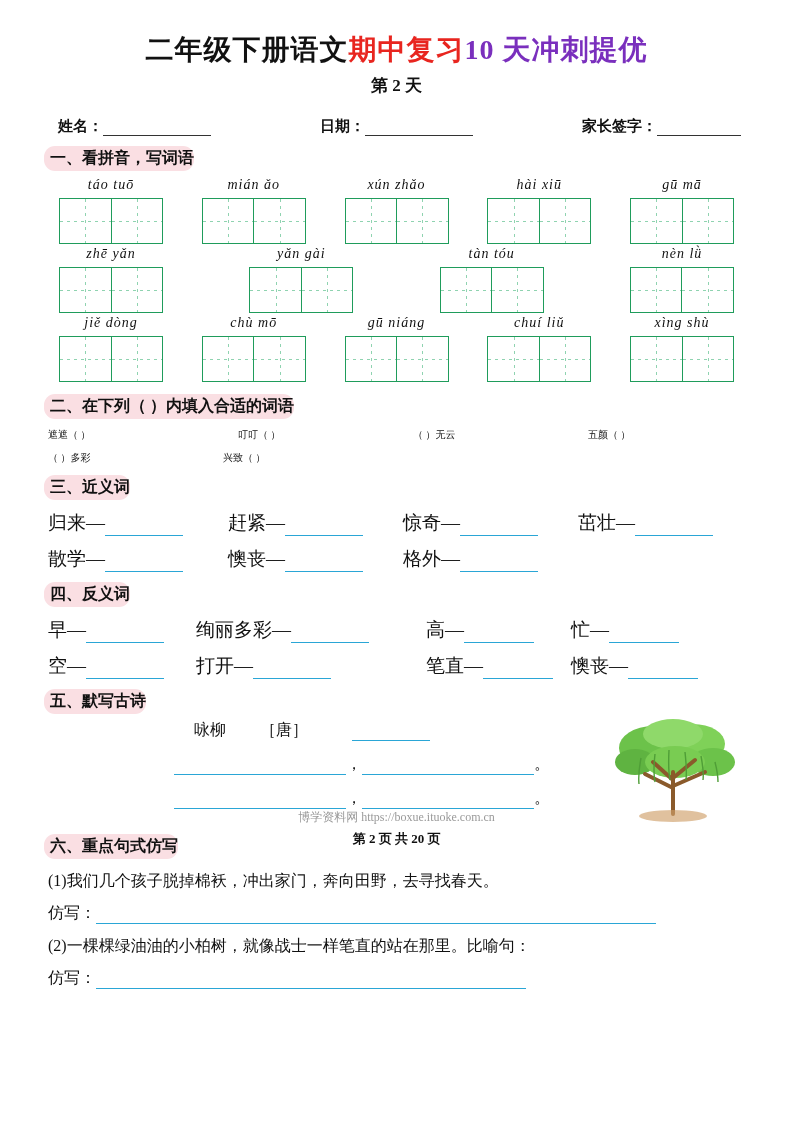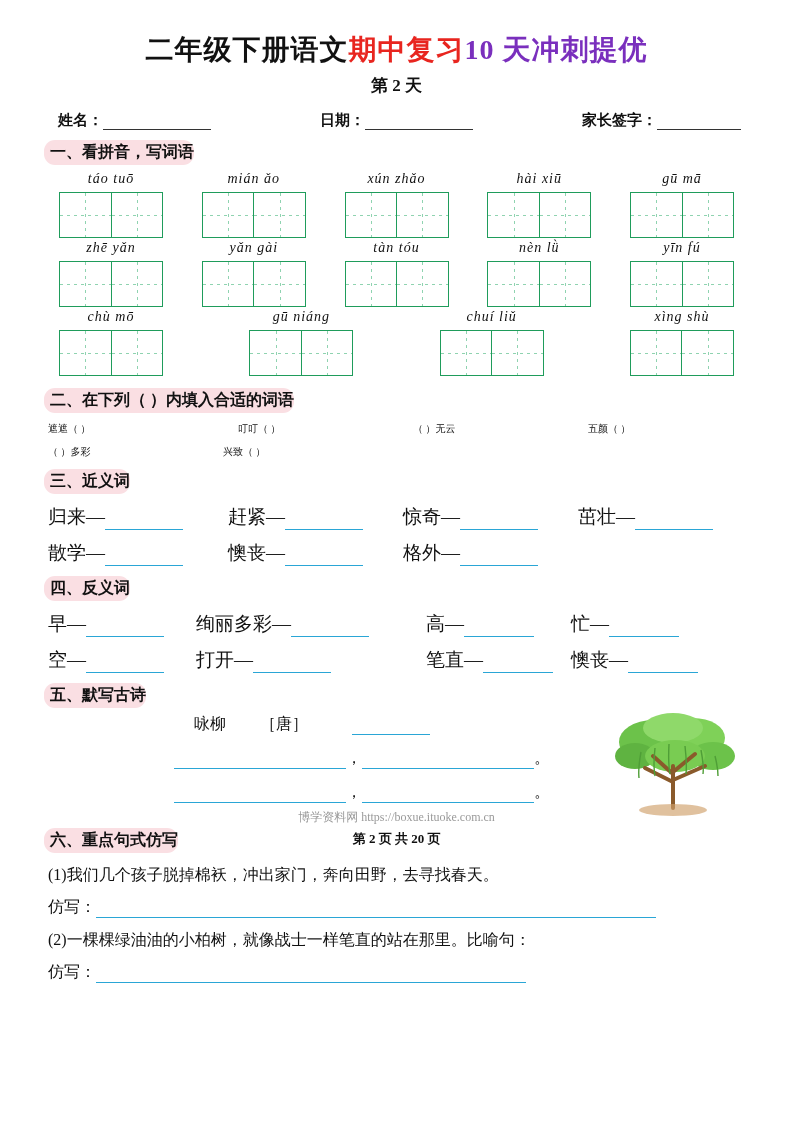--- a/index.html
+++ b/index.html
@@ -40,21 +40,21 @@
     font-size: 17px;
     font-weight: bold;
     margin-top: 8px;
     color: #111;
   }
 
   
   .meta-row {
     display: flex;
     align-items: flex-end;
-    margin-top: 14px;
+    margin-top: 20px;
     font-size: 15px;
     font-weight: bold;
     padding: 0 8px 0 14px;
   }
   .meta-item { display: flex; align-items: flex-end; }
   .meta-label { white-space: nowrap; }
   .blank-line {
     display: inline-block;
     border-bottom: 1px solid #333;
     height: 14px;
@@ -303,30 +303,30 @@
             <div class="tz-cell"></div>
           </div>
       </div>
       <div class="pin-cell">
         <div class="pin-text">nèn lǜ</div>
         <div class="tianzi">
             <div class="tz-cell"></div>
             <div class="tz-cell"></div>
           </div>
       </div>
-      <div class="pin-cell">
-        <div class="pin-text">yīn fú</div>
-        <div class="tianzi">
-            <div class="tz-cell"></div>
-            <div class="tz-cell"></div>
-          </div>
-      </div>
     </div>
 
     <div class="pinyin-row">
+      <div class="pin-cell">
+        <div class="pin-text">jiě dòng</div>
+        <div class="tianzi">
+            <div class="tz-cell"></div>
+            <div class="tz-cell"></div>
+          </div>
+      </div>
       <div class="pin-cell">
         <div class="pin-text">chù mō</div>
         <div class="tianzi">
             <div class="tz-cell"></div>
             <div class="tz-cell"></div>
           </div>
       </div>
       <div class="pin-cell">
         <div class="pin-text">gū niáng</div>
         <div class="tianzi">

